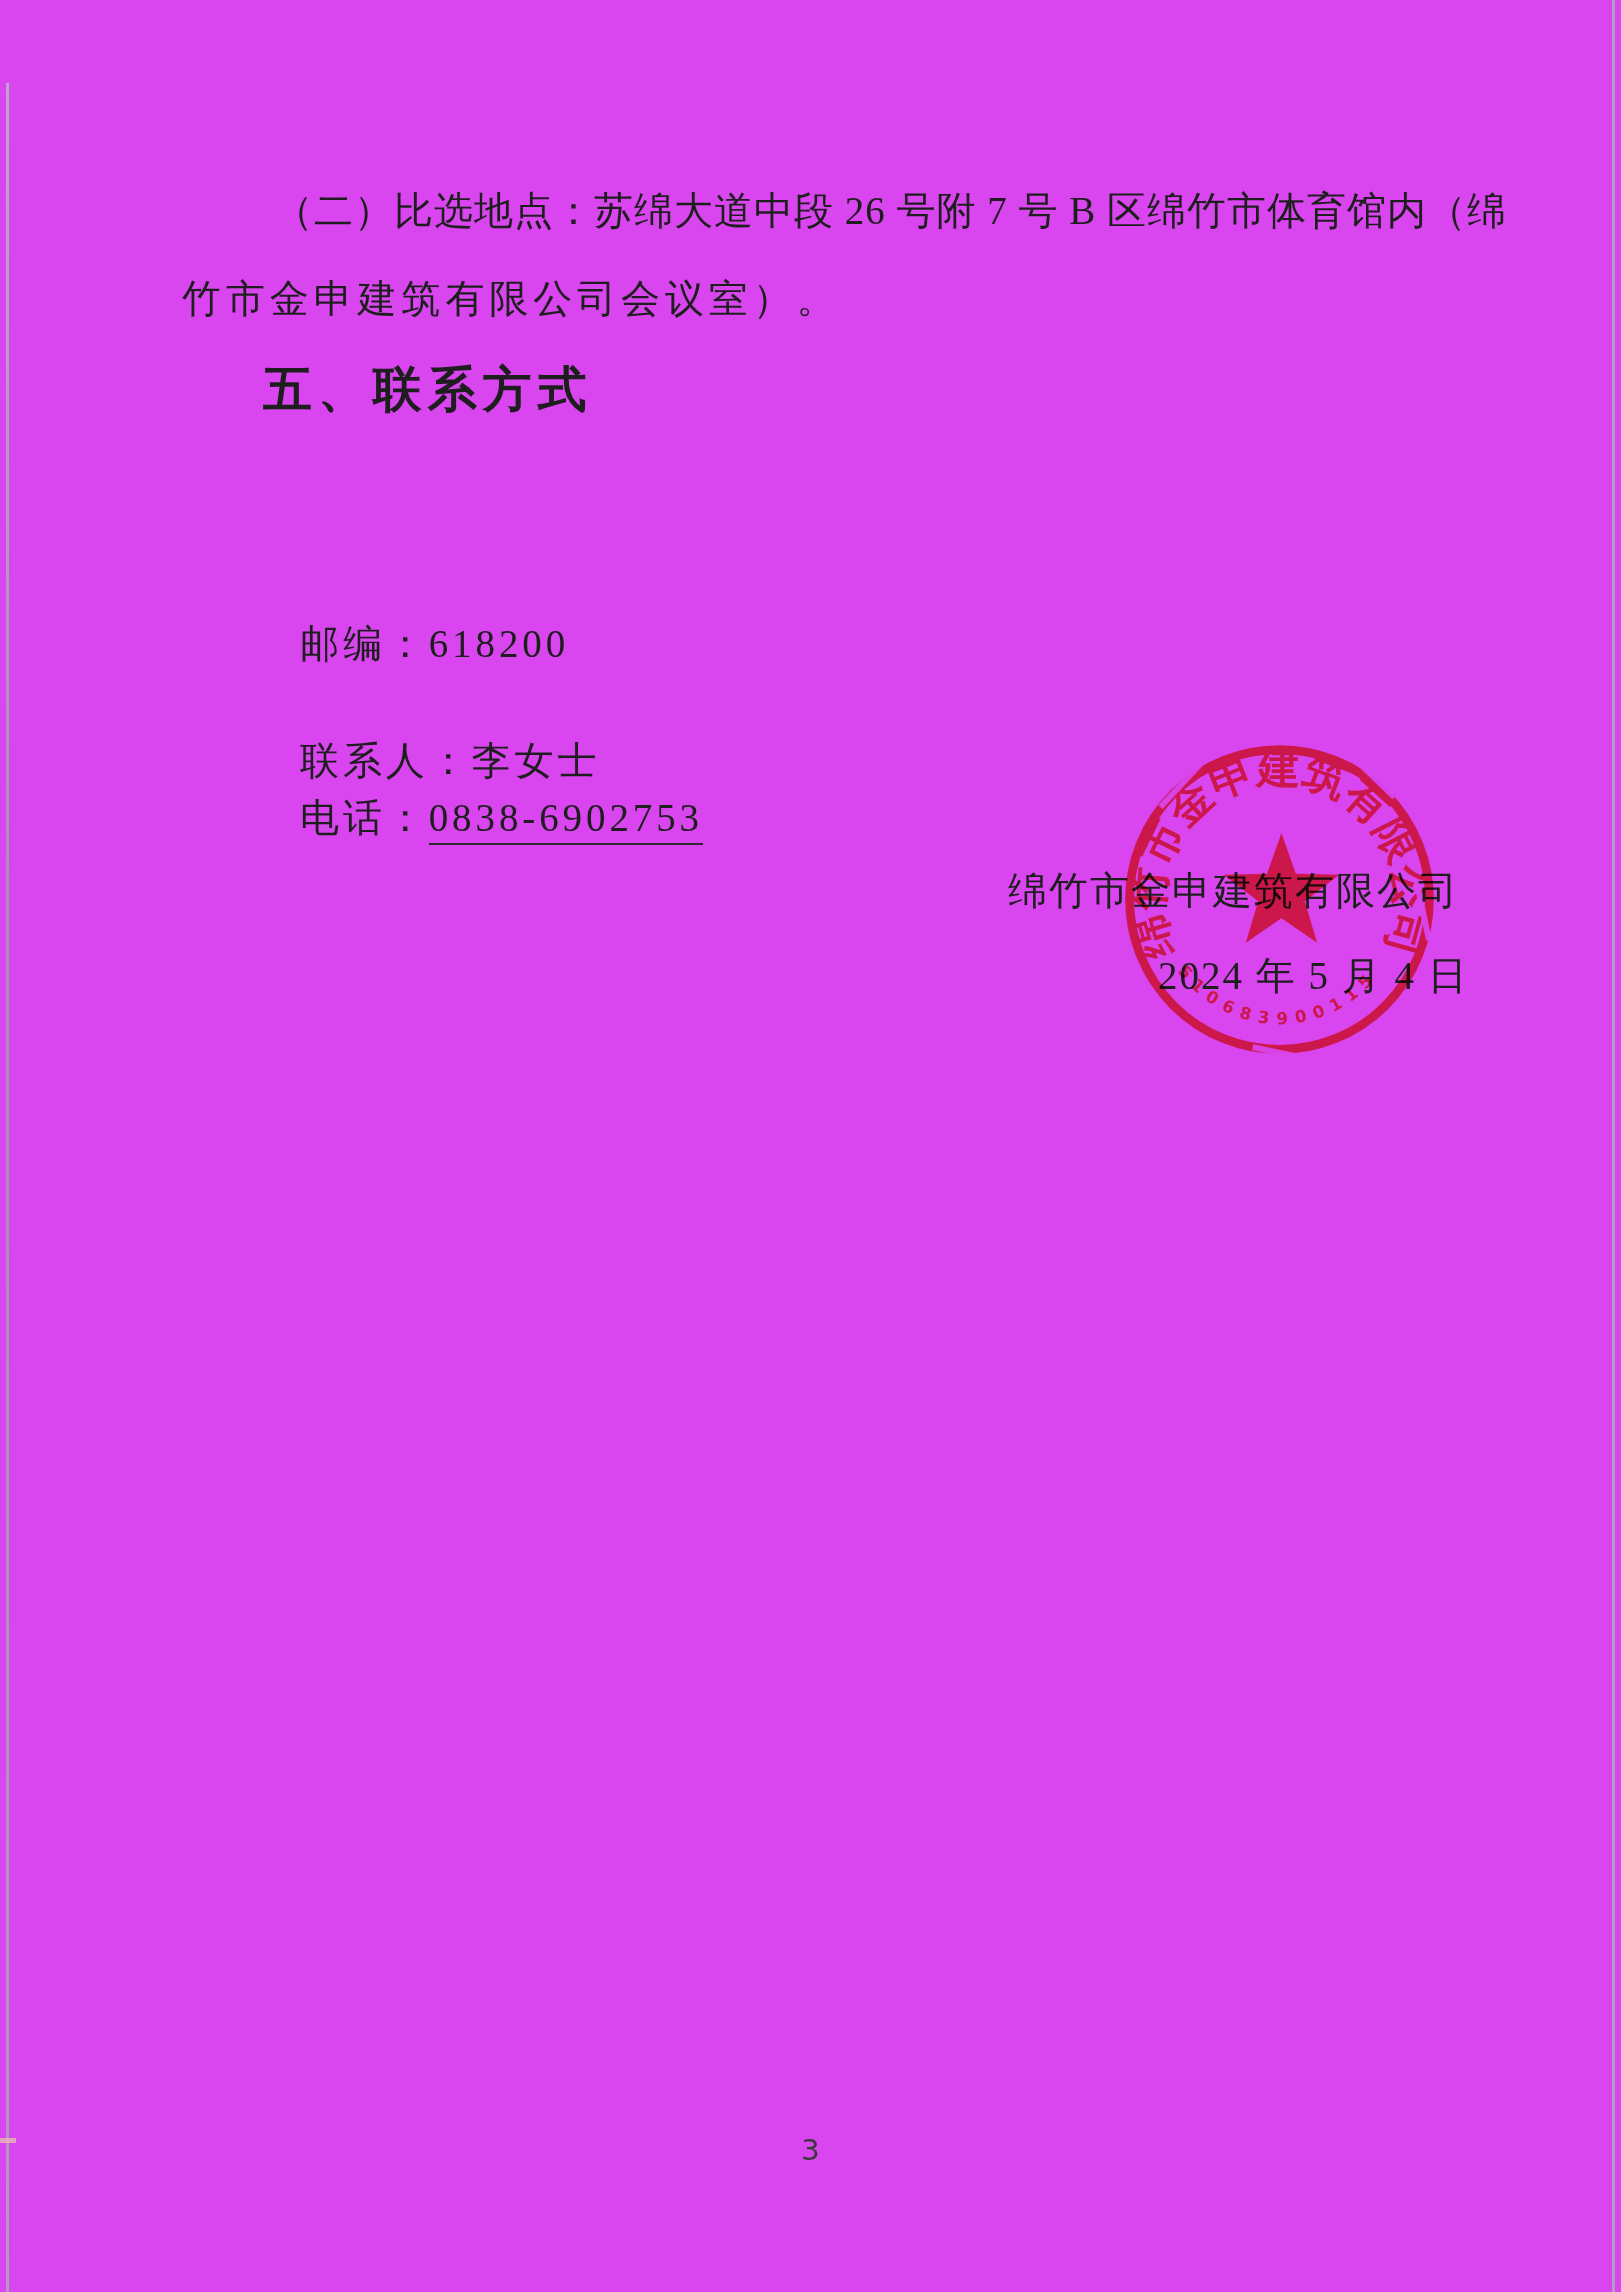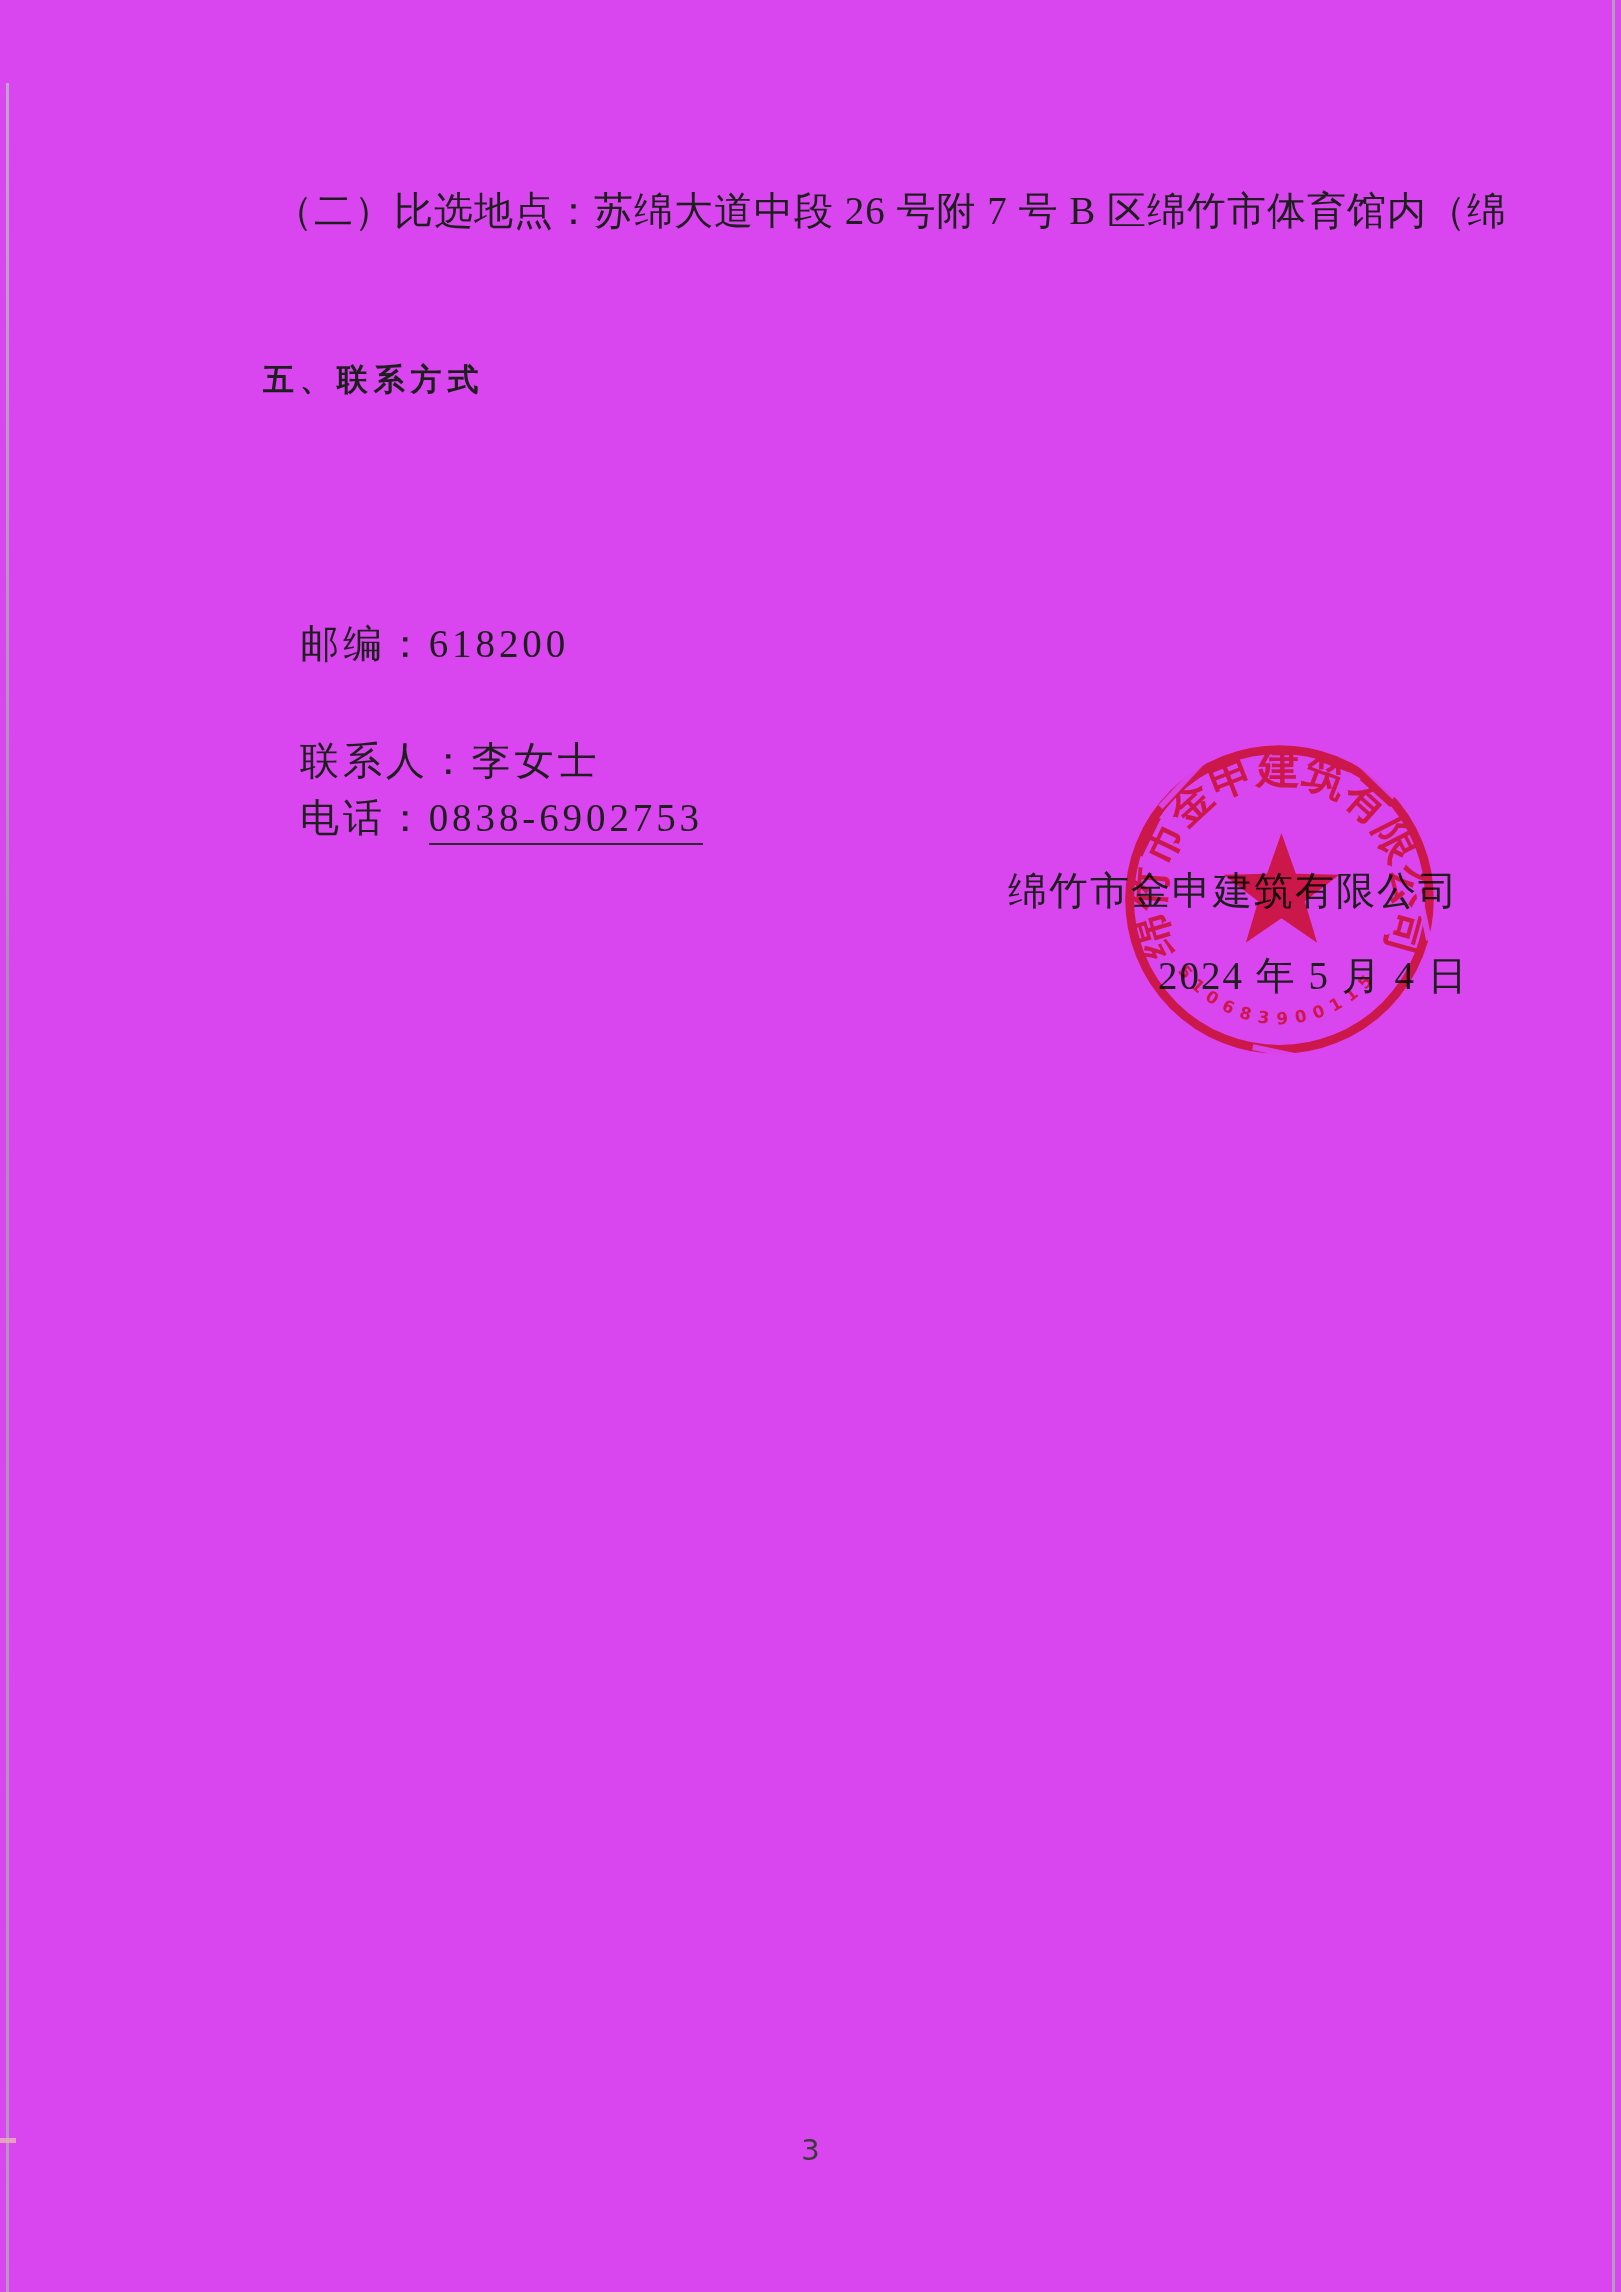--- a/index.html
+++ b/index.html
@@ -15,21 +15,21 @@
   }
   .txt {
     position: absolute;
     white-space: nowrap;
     font-size: 39px;
     line-height: 1.2;
     color: #1e1e1e;
   }
   .para1 { left: 274px; top: 188px; letter-spacing: 1px; }
   .para2 { left: 182px; top: 276px; letter-spacing: 4.9px; }
-  .heading { left: 263px; top: 361px; font-weight: bold; font-size: 31px; letter-spacing: 5.9px; }
+  .heading { left: 263px; top: 361px; font-weight: bold; font-size: 49px; letter-spacing: 5.9px; }
   .row { left: 300px; letter-spacing: 3.9px; }
   .row-1 { top: 447px; }
   .row-2 { top: 534px; }
   .row-3 { top: 621px; }
   .row-4 { top: 738px; }
   .row-5 { top: 795px; }
   .u { border-bottom: 2.9px solid #2b2b2b; padding-bottom: 3.9px; }
   .sig-company { left: 1008px; top: 868px; letter-spacing: 2px; z-index: 2; }
   .sig-date { left: 1158px; top: 953px; letter-spacing: 2px; z-index: 2; }
   .seal {
@@ -71,20 +71,21 @@
 </head>
 <body>
 
 <div class="page">
 
   <div class="edge-left"></div>
   <div class="edge-right"></div>
   <div class="edge-tick"></div>
 
   <div class="txt para1">（二）比选地点：苏绵大道中段 26 号附 7 号 B 区绵竹市体育馆内（绵</div>
+  <div class="txt para2">竹市金申建筑有限公司会议室）。</div>
 
   <div class="txt heading">五、联系方式</div>
 
 
 
   <div class="txt row row-3">
     <span>邮编：</span><span>618200</span>
   </div>
 
   <div class="txt row row-4">

